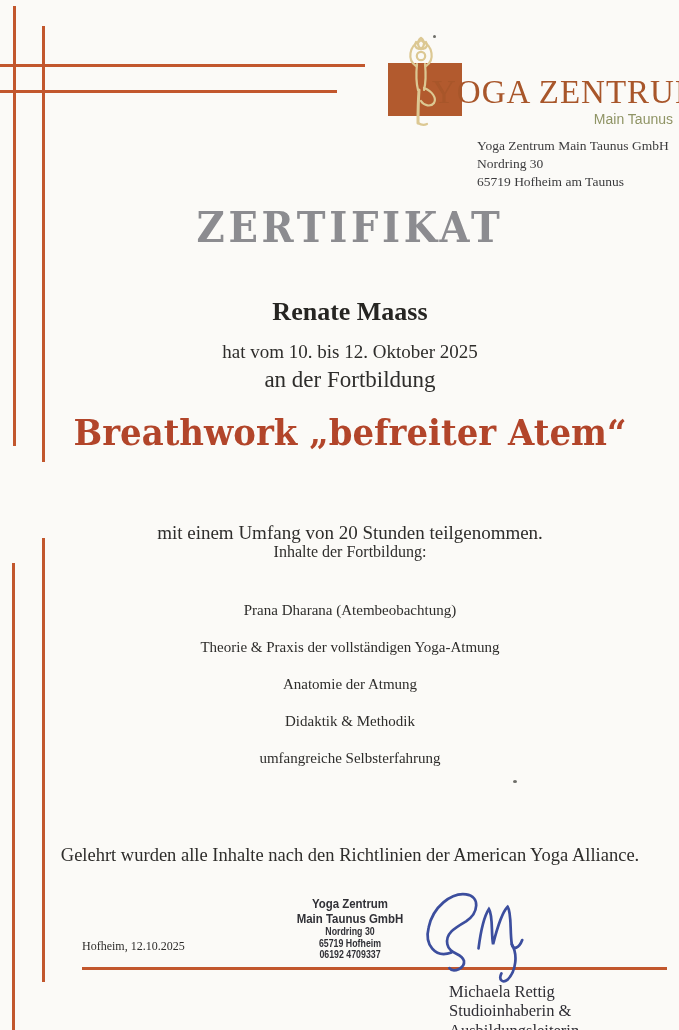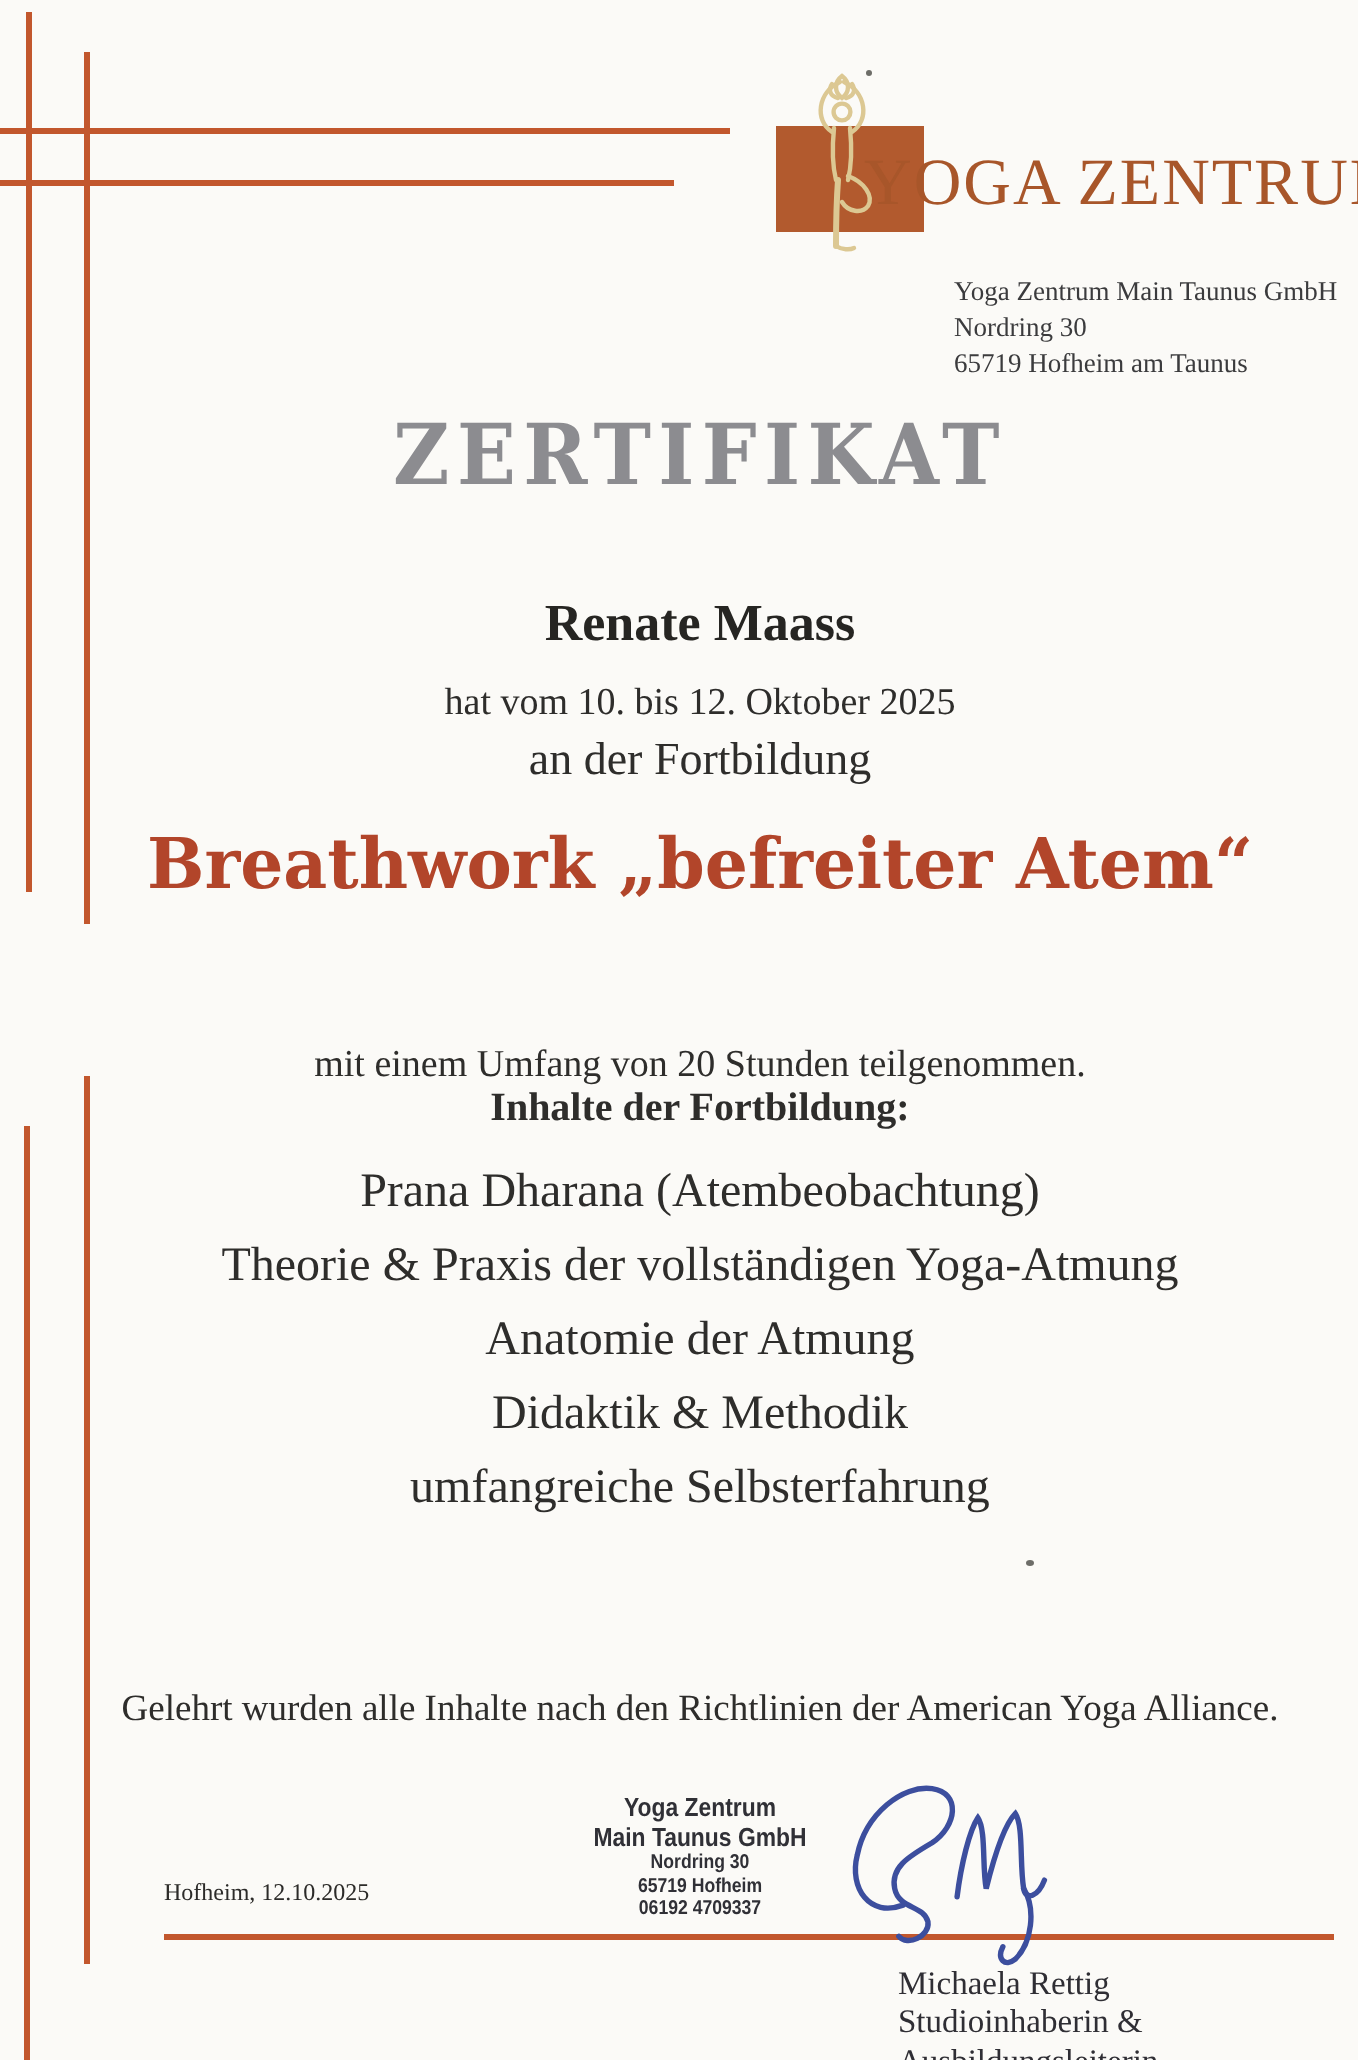--- a/index.html
+++ b/index.html
@@ -48,22 +48,22 @@
   }
   .recipient{top:297px;font-size:26px;font-weight:bold;color:#262522;}
   .period{top:341px;font-size:19px;}
   .intro{top:367px;font-size:23px;}
   .course-title{
     top:412px;font-family:"DejaVu Serif",serif;font-weight:bold;
     font-size:35px;color:#b2452a;transform:scaleX(0.97);transform-origin:center;
     white-space:nowrap;
   }
   .scope{top:482px;font-size:19px;margin-top:40px;}
-  .contents-heading{top:543px;font-size:20px;font-weight:bold;}
-  .contents{top:578px;font-size:24px;line-height:37px;text-align:center;}
+  .contents-heading{top:543px;font-size:16px;font-weight:normal;}
+  .contents{top:592px;font-size:15px;line-height:37px;text-align:center;}
   .guideline{top:845px;font-size:18.5px;}
   
   .place-date{position:absolute;left:82px;top:939px;font-size:12px;color:#2c2b29;}
   .stamp{
     position:absolute;left:262px;top:896px;width:176px;text-align:center;
     font-family:"Liberation Sans",sans-serif;font-weight:bold;color:#303036;
     transform:scaleX(0.88);transform-origin:center;
   }
   .stamp-l1{font-size:13px;line-height:15px;}
   .stamp-l2{font-size:13px;line-height:15px;}
@@ -99,20 +99,21 @@
     <circle cx="27" cy="20" r="4.2"></circle>
     <path d="M22,30 C13,24 15,10 26,5"></path>
     <path d="M32,30 C41,24 39,10 28,5"></path>
     <path d="M23,28 C22,38 22,46 24,54"></path>
     <path d="M31,28 C32,38 32,46 30,54"></path>
     <path d="M30,52 C38,55 43,62 40,67 C37,71 30,70 27,65"></path>
     <path d="M25,54 C24,68 24,78 24,87" stroke-width="3"></path>
     <path d="M24,87 C27,89 31,89 33,88"></path>
   </svg>
   <div class="brand-title">YOGA ZENTRUM</div>
+  <div class="brand-sub">Main Taunus</div>
 
   <div class="letterhead">
     <div>Yoga Zentrum Main Taunus GmbH</div>
     <div>Nordring 30</div>
     <div>65719 Hofheim am Taunus</div>
   </div>
 
   <div class="center-line cert-title">ZERTIFIKAT</div>
   <div class="center-line recipient">Renate Maass</div>
   <div class="center-line period">hat vom 10. bis 12. Oktober 2025</div>

